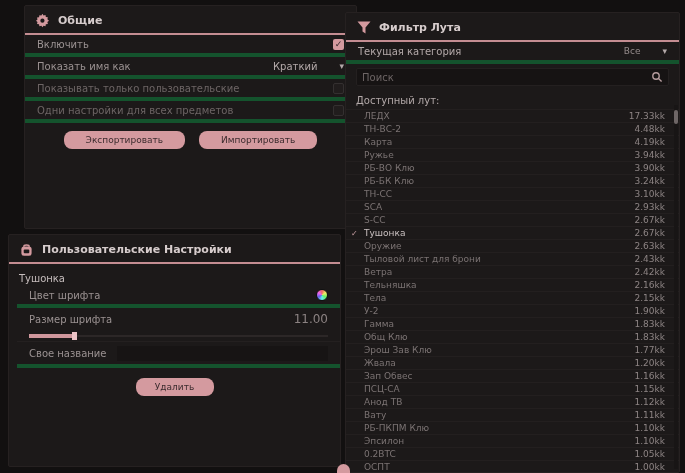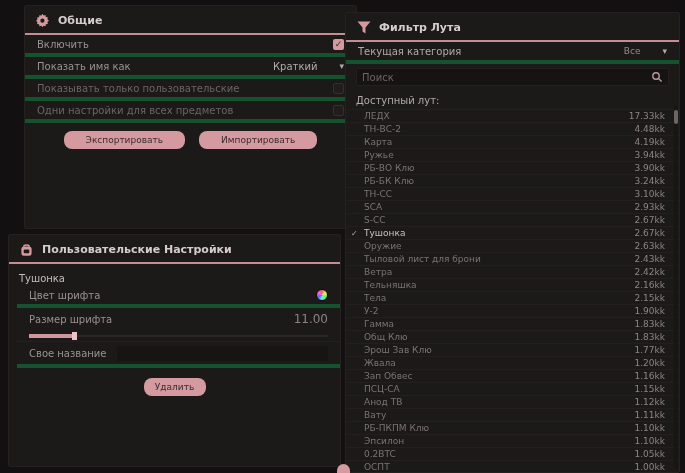--- a/index.html
+++ b/index.html
@@ -45,21 +45,21 @@
   .select-ctl { display:flex; align-items:center; gap:22px; color:#b3a9a9; font-size:10px; cursor:pointer; }
   .chev { color:#b3a9a9; font-size:9px; line-height:1; }
 
   .btn-row { display:flex; justify-content:center; gap:14px; padding-top:8px; }
   .pink-btn {
     background:#d49a9f; color:#3b2b2e;
     border:none; border-radius:8px;
     font-size:9px; font-family:inherit;
     padding:4px 22px; cursor:pointer;
   }
-  #delete-btn { padding:4px 0; width:62px; display:block; margin:10px auto 0 auto; }
+  #delete-btn { padding:4px 0; width:78px; display:block; margin:10px auto 0 auto; }
 
   .item-name-line { padding:9px 10px 2px 10px; font-size:10px; color:#c6bdbd; }
 
   .color-wheel {
     width:12px; height:12px; border-radius:50%;
     background:conic-gradient(#e66,#ee6,#6e6,#6ee,#66e,#e6e,#e66);
     border:1px solid #111;
   }
   .value-text { color:#8b8282; font-size:12px; }
 

